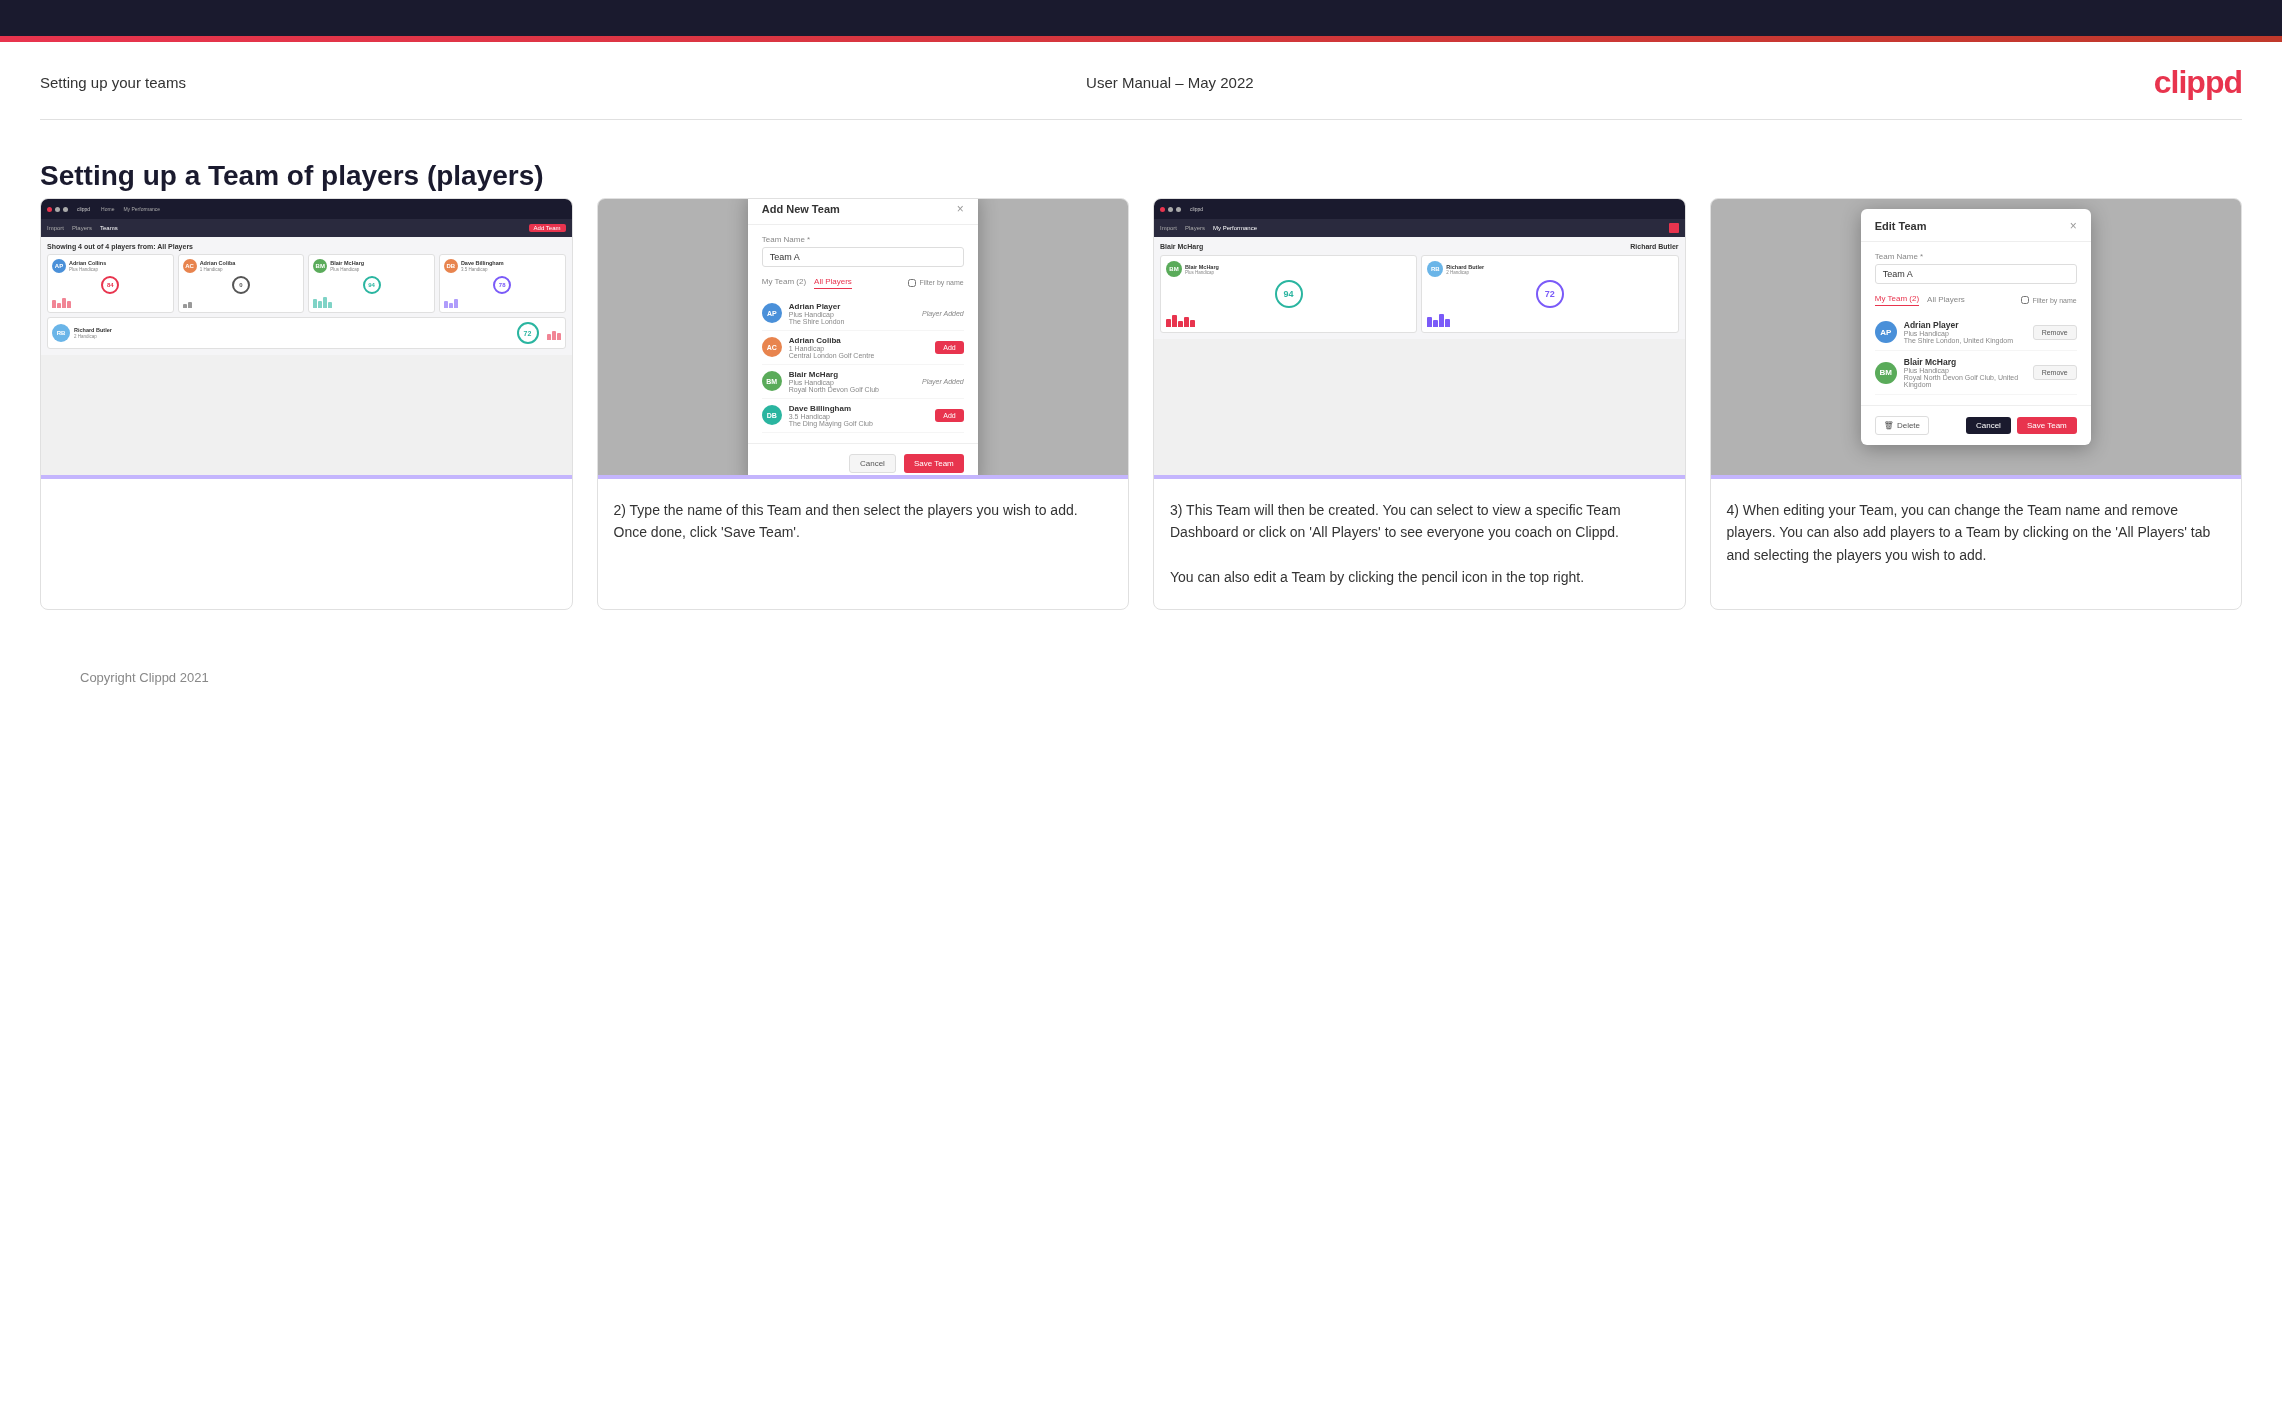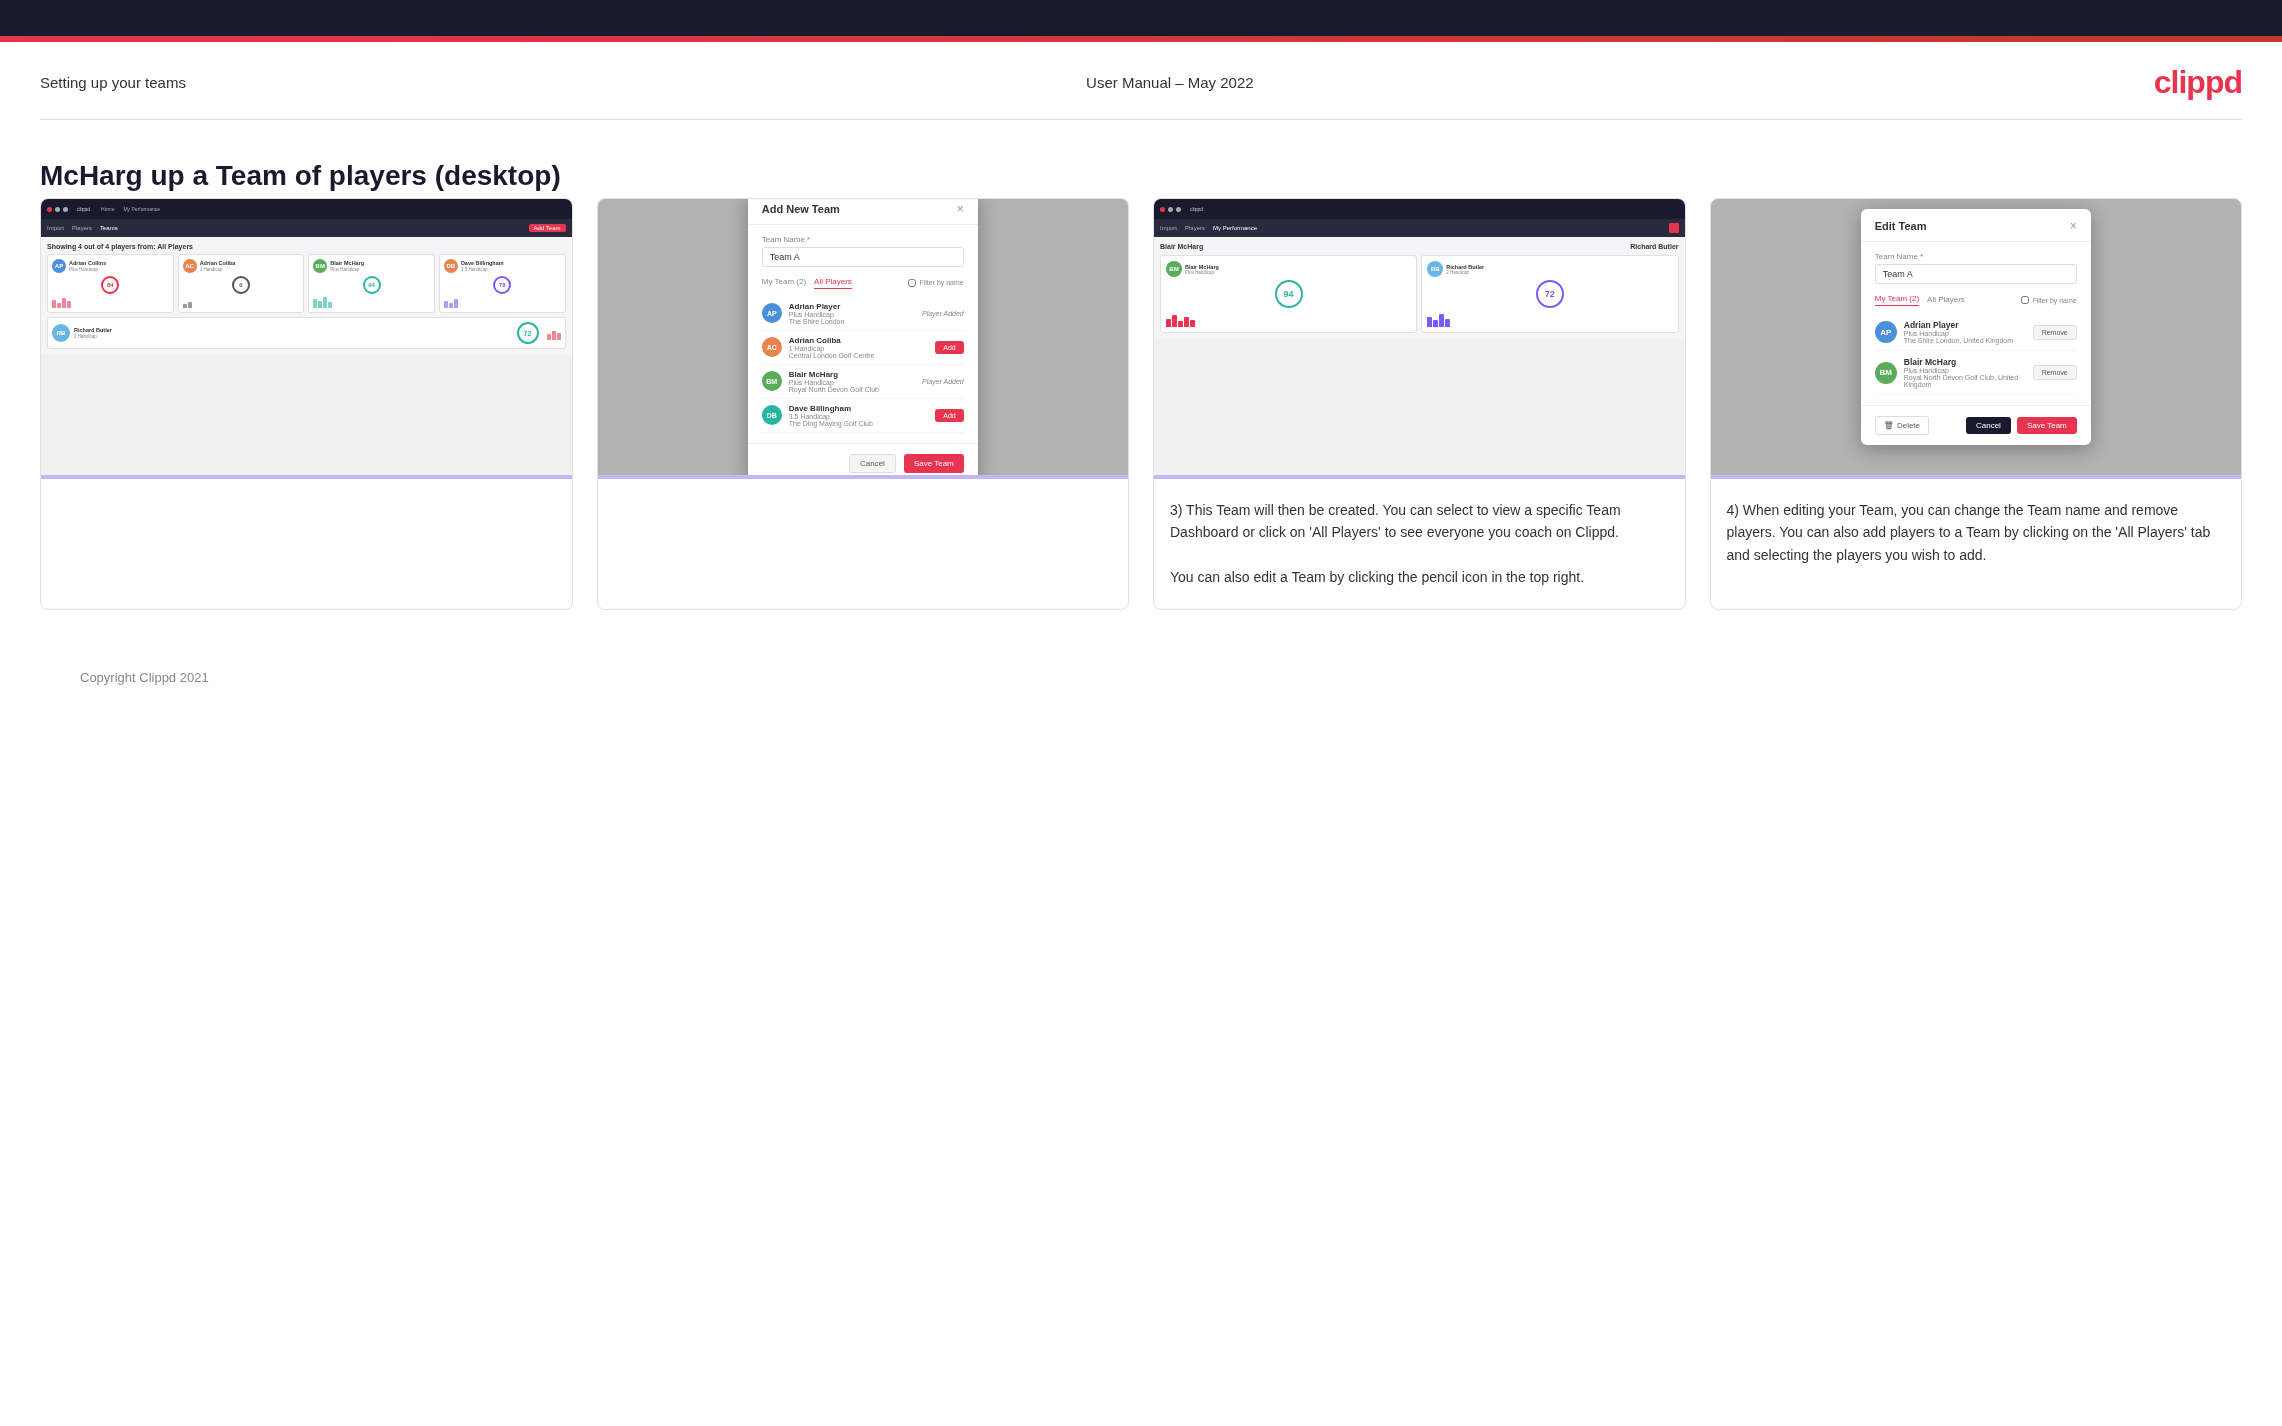--- a/index.html
+++ b/index.html
@@ -604,21 +604,21 @@
 <div class="top-stripe"></div>
 
 <div class="header">
   <span class="header-left">Setting up your teams</span>
   <span class="header-center">User Manual – May 2022</span>
   <span class="header-logo">clippd</span>
 </div>
 <hr class="header-divider">
 
 <div class="page-content">
-  <h1 class="page-title">McHarg up a Team of players (desktop)</h1>
+  <h1 class="page-title">Setting up a Team of players (players)</h1>
 
   <div class="cards-container">
 
     <div class="card">
       <div class="card-screenshot screenshot-1">
 
         <div class="ss1-topbar">
           <div class="ss1-topbar-dot"></div>
           <div class="ss1-topbar-dot" style="background:#aaa;"></div>
           <div class="ss1-topbar-dot" style="background:#aaa;"></div>
@@ -777,20 +777,23 @@
                 <button class="modal-add-btn">Add</button>
               </div>
             </div>
           </div>
           <div class="modal-footer">
             <button class="modal-cancel-btn">Cancel</button>
             <button class="modal-save-btn">Save Team</button>
           </div>
         </div>
       </div>
+      <div class="card-text">
+        <span>2) Type the name of this Team and then select the players you wish to add.  Once done, click 'Save Team'.</span>
+      </div>
     </div>
 
     <div class="card">
       <div class="card-screenshot screenshot-3">
         <div class="ss3-topbar">
           <div class="ss1-topbar-dot"></div>
           <div class="ss1-topbar-dot" style="background:#aaa;"></div>
           <div class="ss1-topbar-dot" style="background:#aaa;"></div>
           <span style="font-size:5px;color:#ccc;margin-left:6px;">clippd</span>
         </div>

